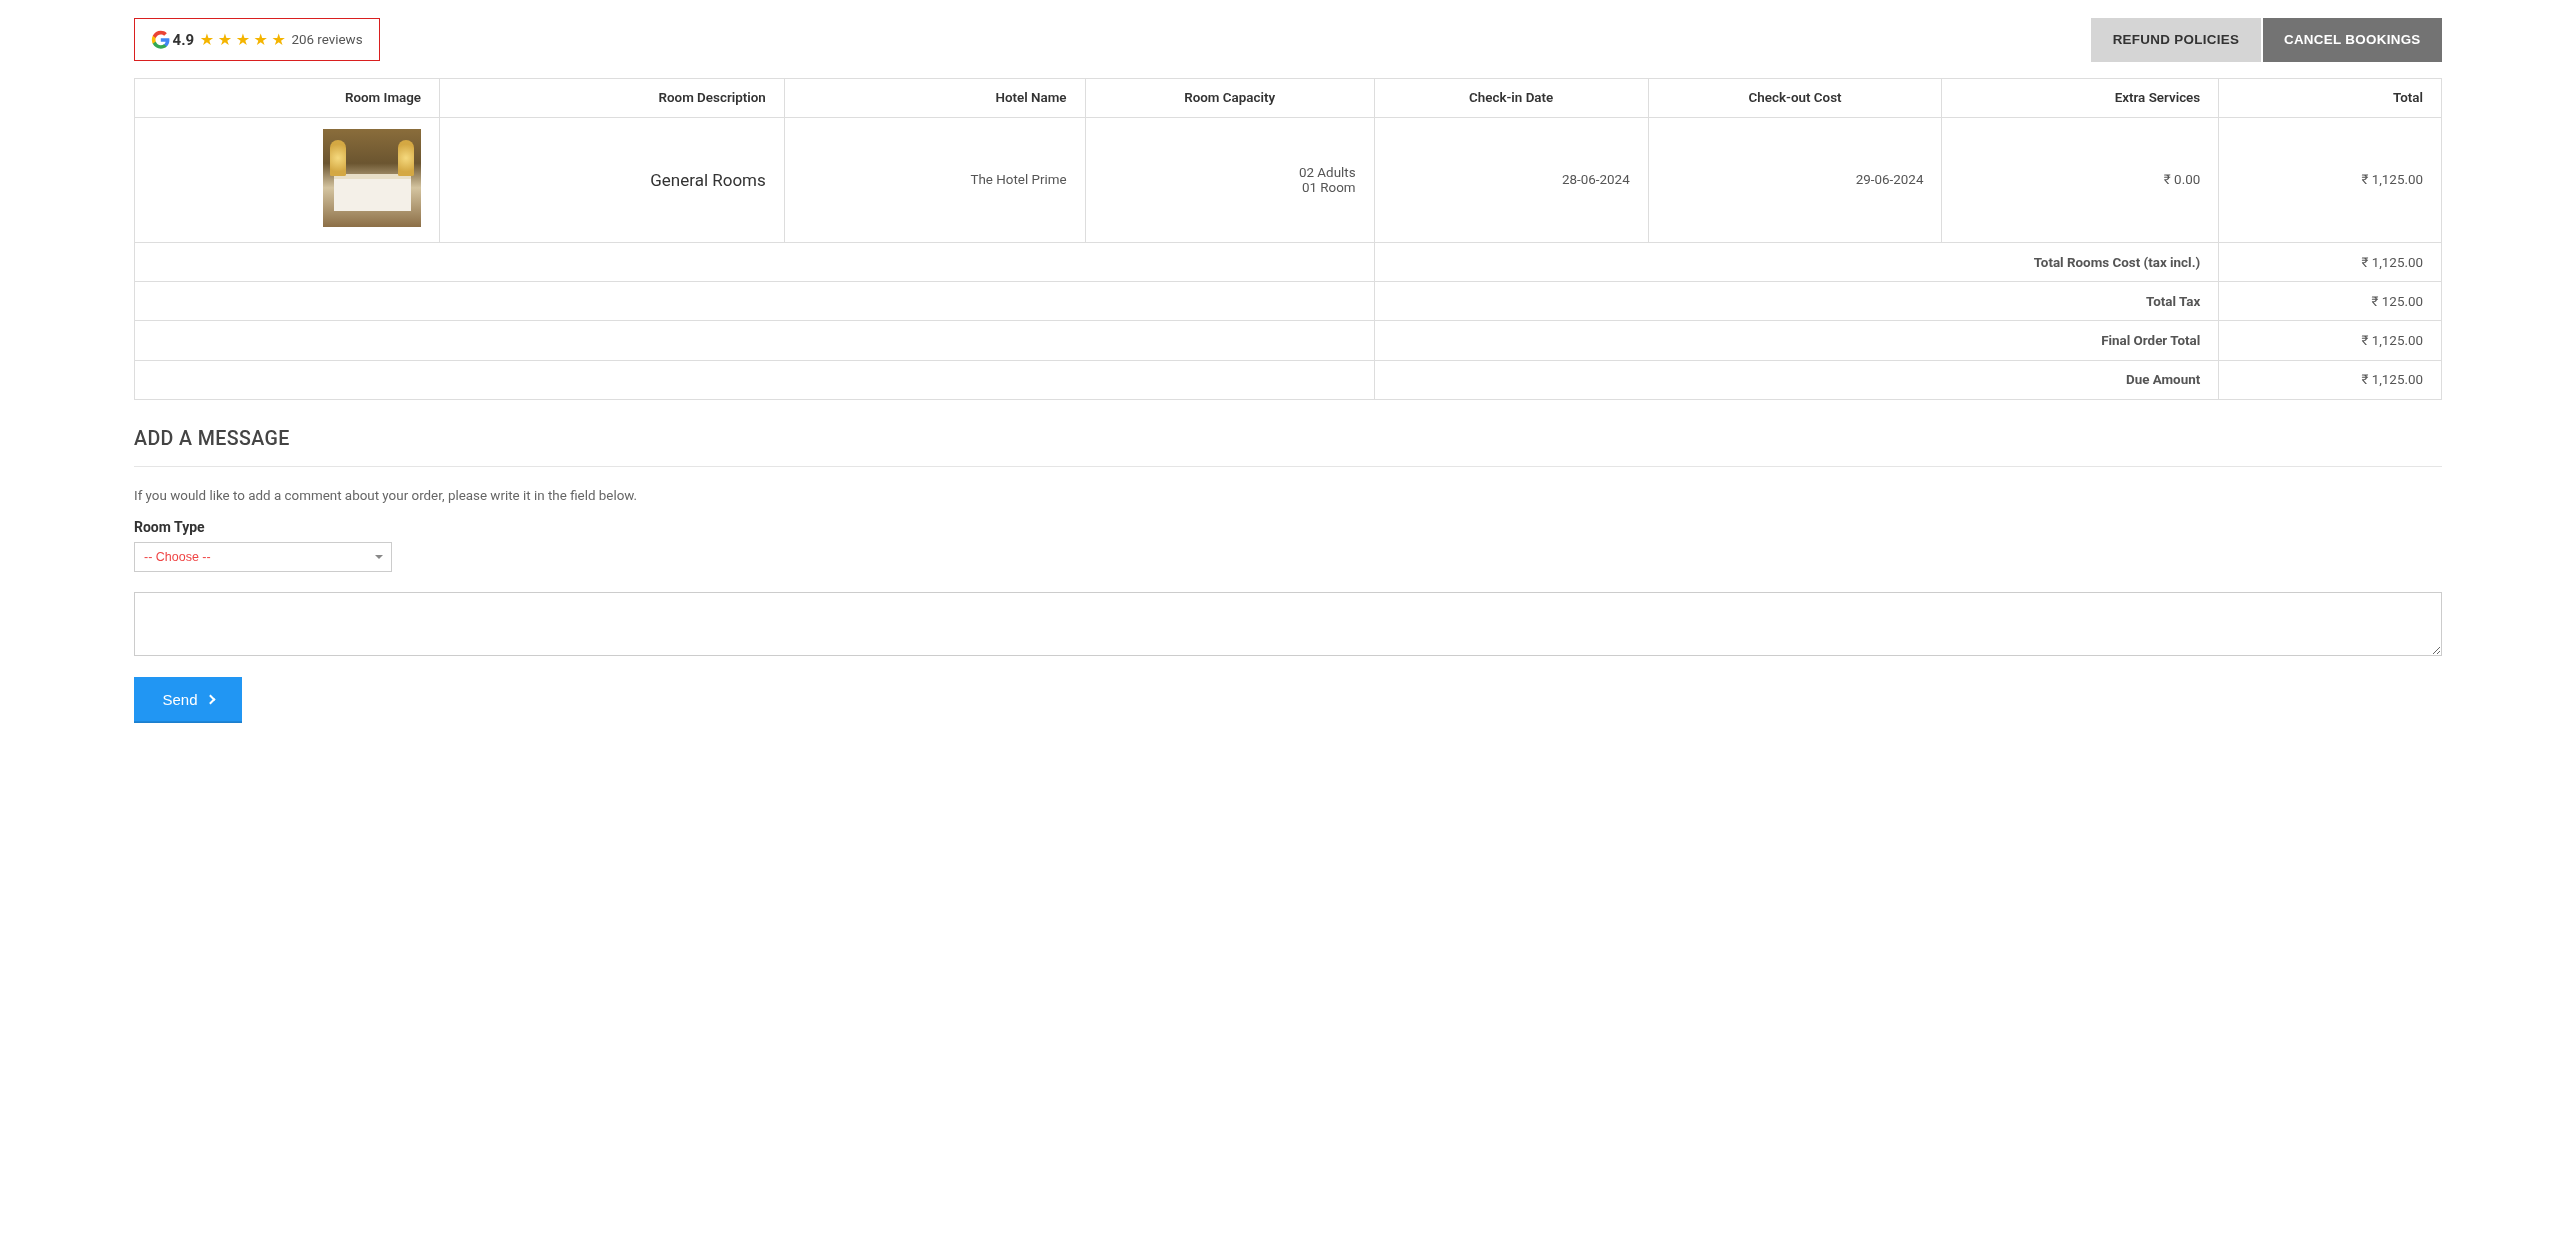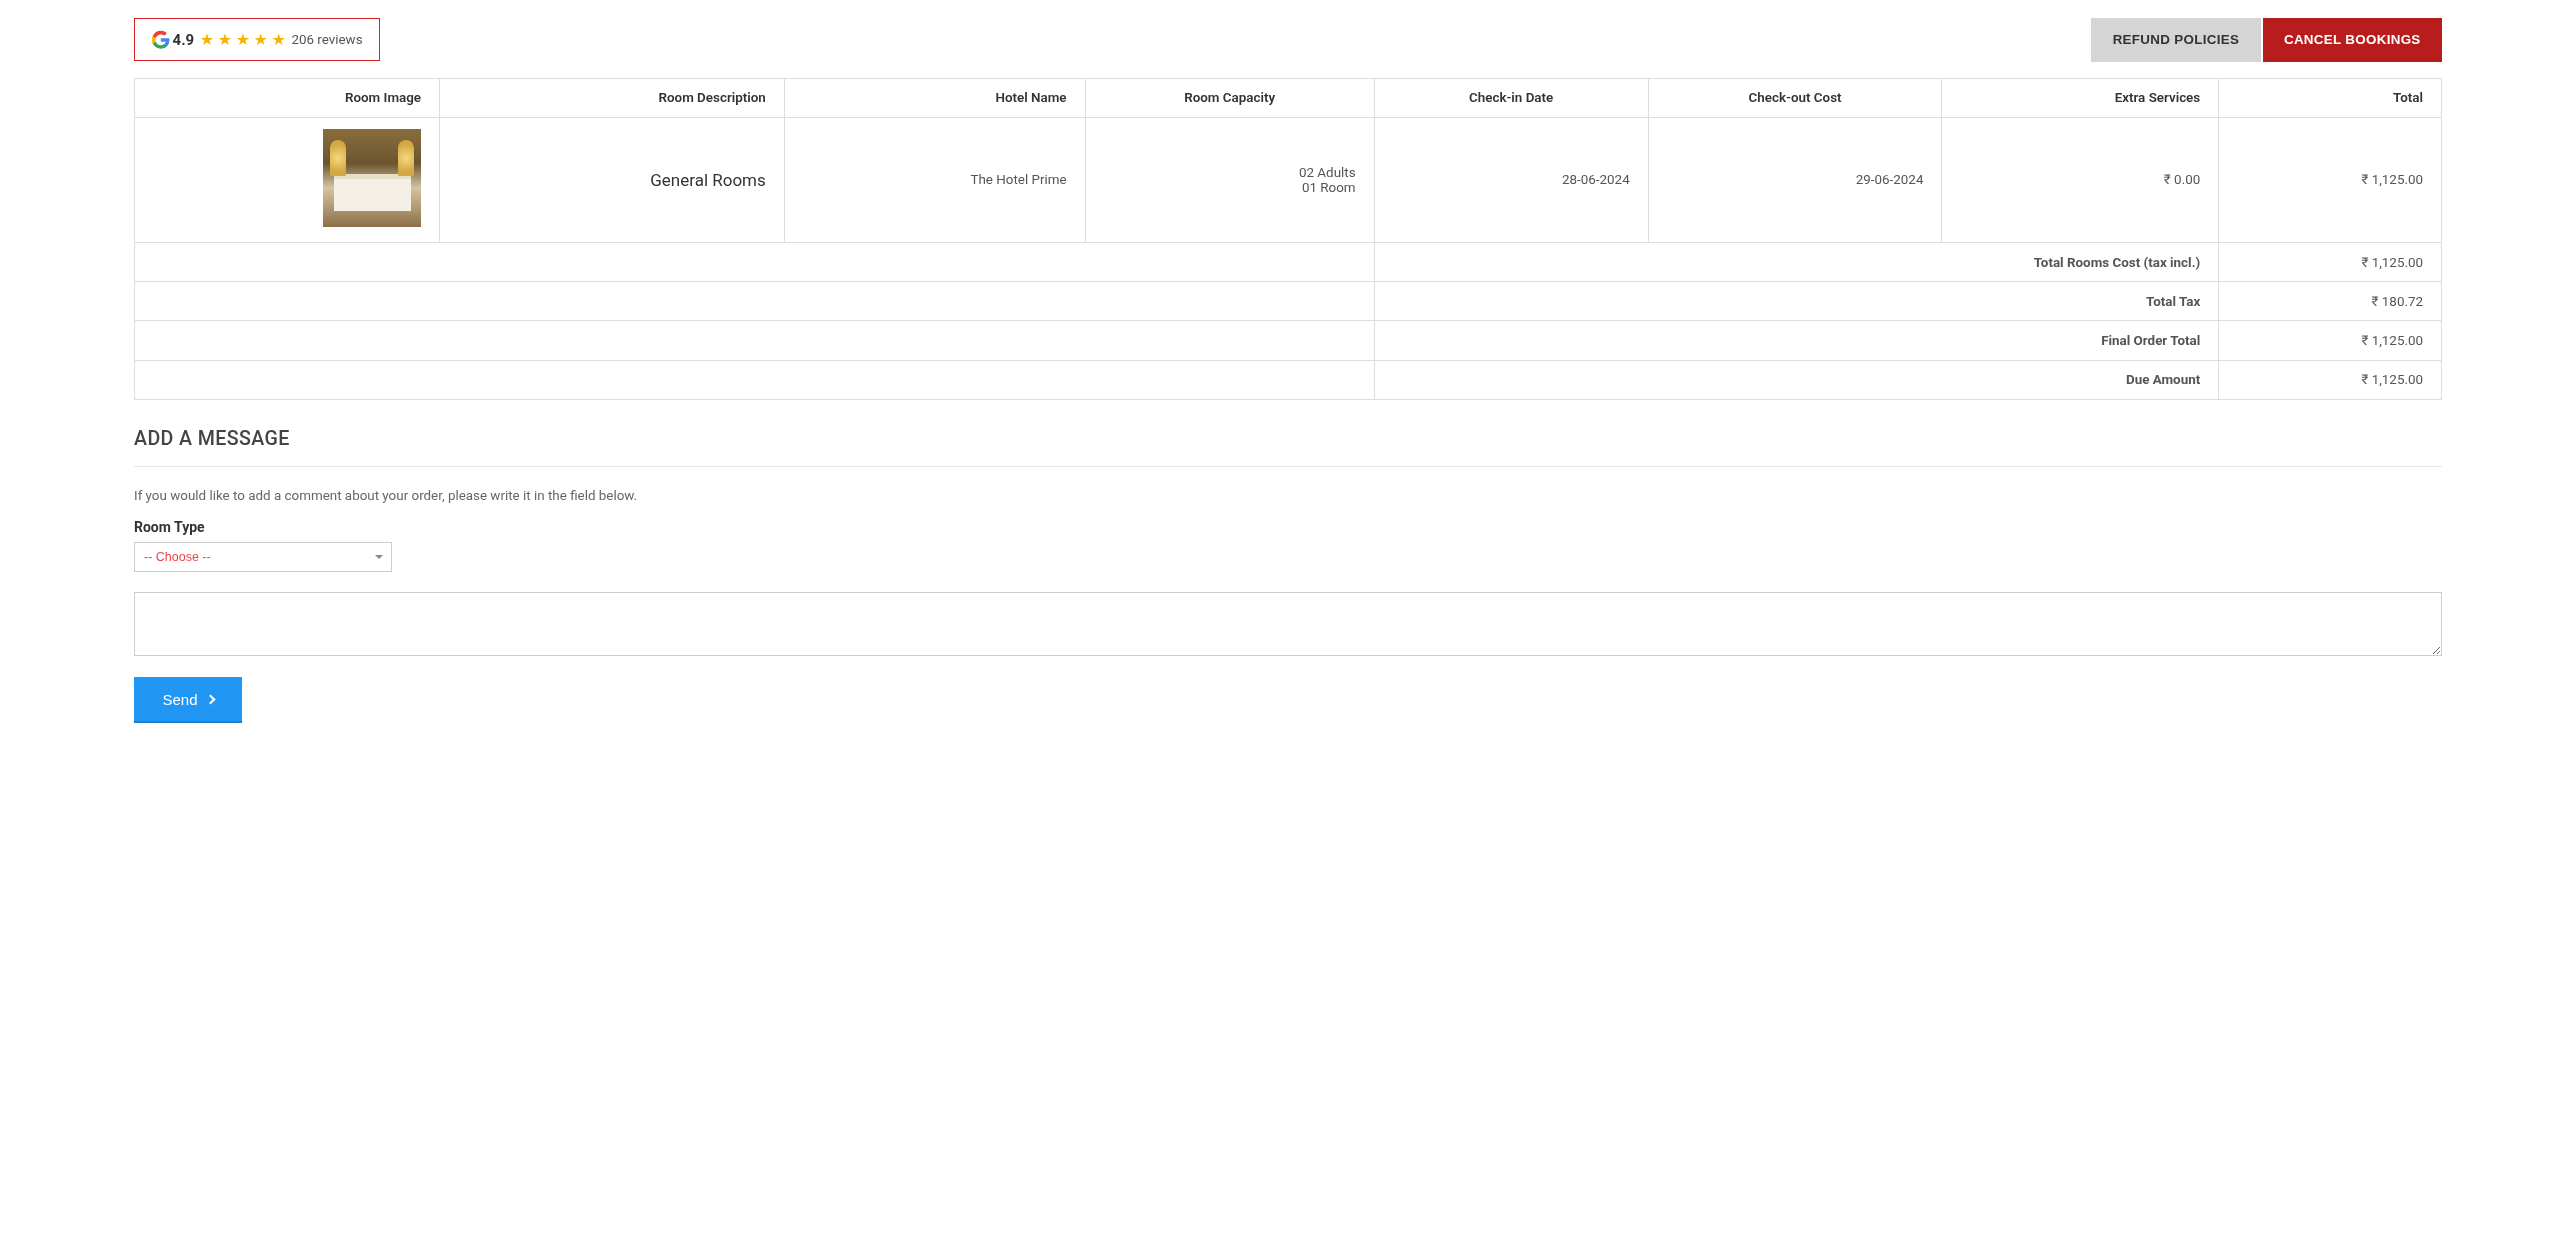--- a/index.html
+++ b/index.html
@@ -58,21 +58,21 @@
       font-weight: 600;
       border: none;
       cursor: pointer;
       letter-spacing: 0.3px;
     }
     .btn-refund {
       background: #d5d5d5;
       color: #333;
     }
     .btn-cancel {
-      background: #b91c1c;
+      background: #737373;
       color: #fff;
     }
     table.booking-table {
       width: 100%;
       border-collapse: collapse;
       margin-bottom: 27px;
     }
     table.booking-table th,
     table.booking-table td {
       border: 0.9px solid #ddd;
@@ -295,21 +295,21 @@
       <td>₹ 1,125.00</td>
     </tr>
     <tr>
       <td colspan="4" style="border-right:none"></td>
       <td colspan="3" class="summary-label">Total Rooms Cost (tax incl.)</td>
       <td class="summary-value">₹ 1,125.00</td>
     </tr>
     <tr>
       <td colspan="4" style="border-right:none"></td>
       <td colspan="3" class="summary-label">Total Tax</td>
-      <td class="summary-value">₹ 180.72</td>
+      <td class="summary-value">₹ 125.00</td>
     </tr>
     <tr>
       <td colspan="4" style="border-right:none"></td>
       <td colspan="3" class="summary-label">Final Order Total</td>
       <td class="summary-value">₹ 1,125.00</td>
     </tr>
     <tr>
       <td colspan="4" style="border-right:none"></td>
       <td colspan="3" class="summary-label">Due Amount</td>
       <td class="summary-value">₹ 1,125.00</td>

